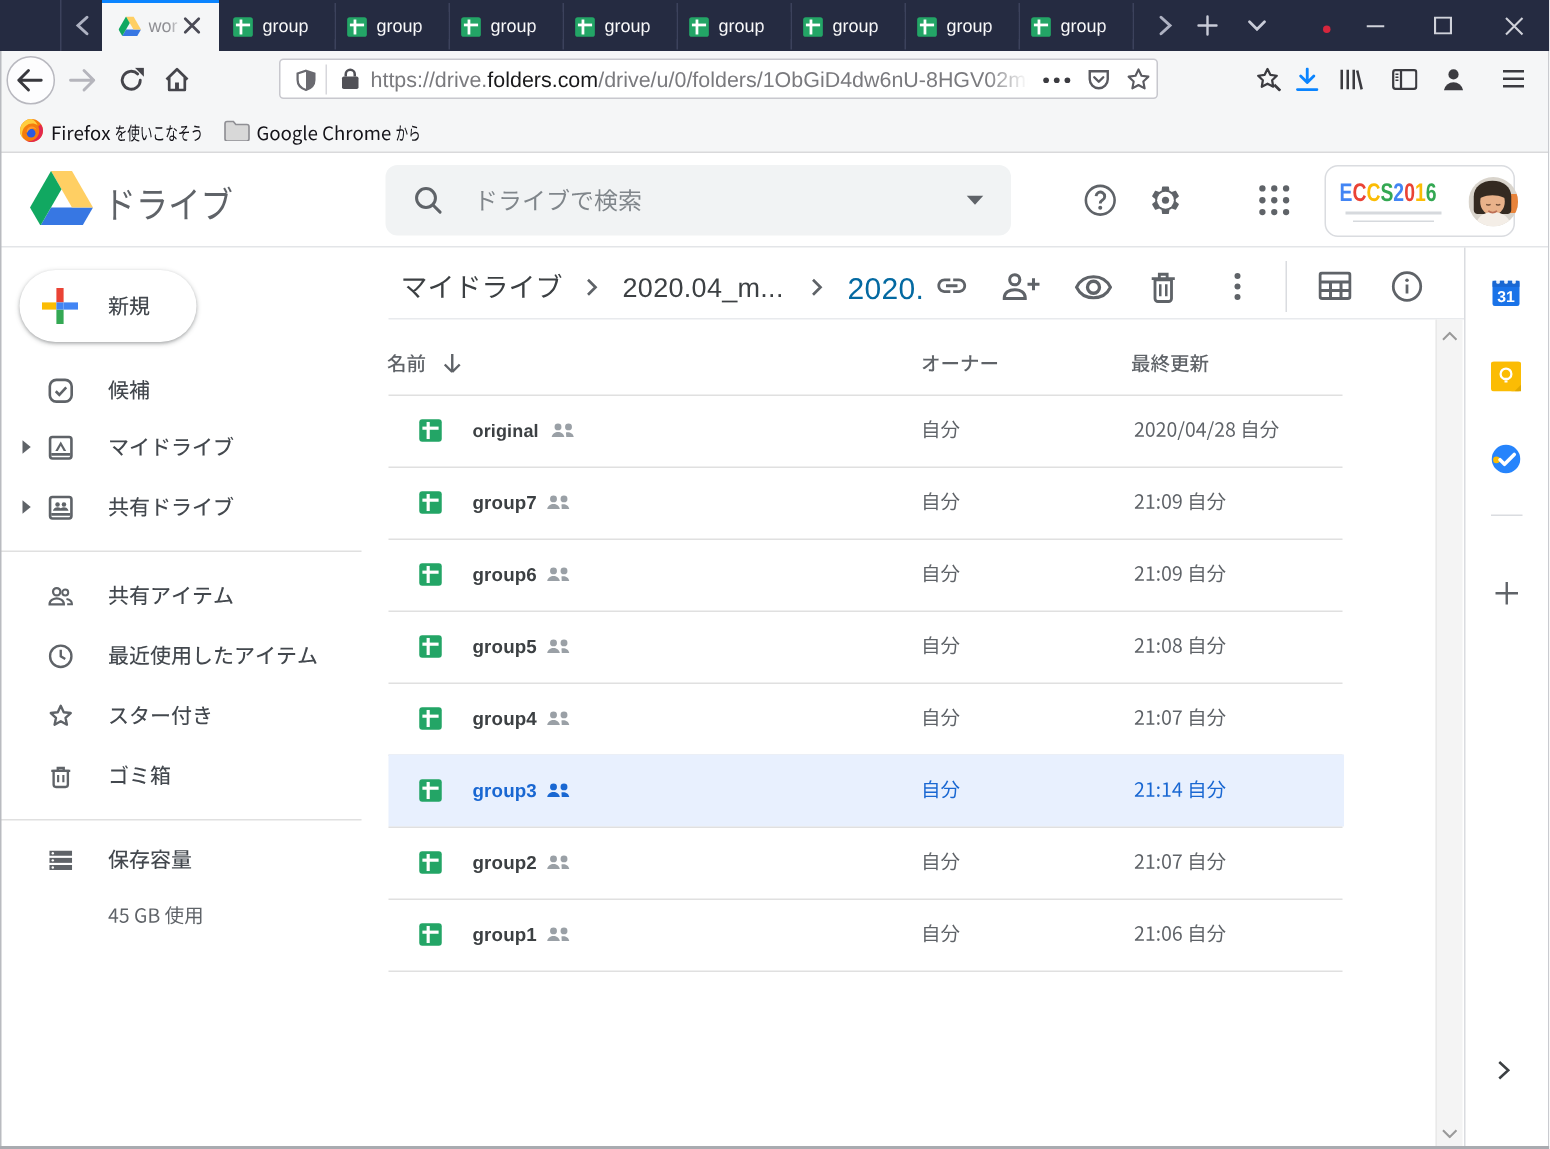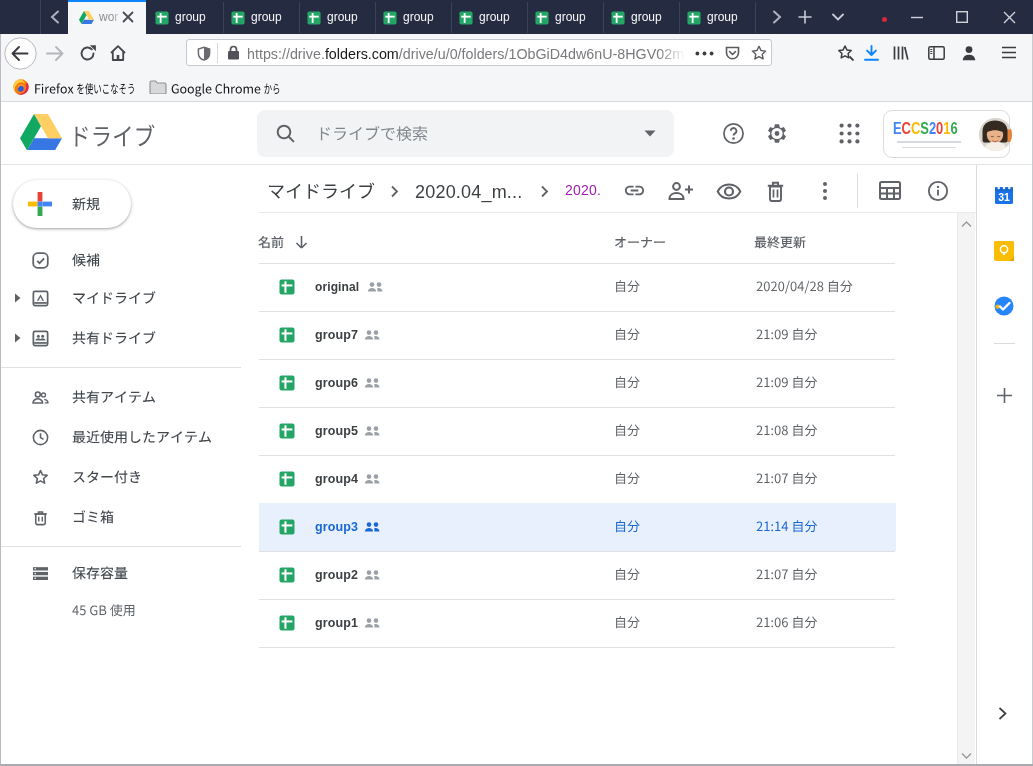--- a/index.html
+++ b/index.html
@@ -391,21 +391,21 @@
         <path transform="translate(0,20.9)" d="M16.7 -11.4Q16.6 -11.3 16.5 -11.1Q16.4 -11.0 16.3 -10.9Q15.8 -10.0 15.0 -9.1Q14.3 -8.1 13.4 -7.1Q12.5 -6.0 11.5 -5.0Q10.4 -4.0 9.2 -3.2L8.1 -4.2Q9.2 -4.9 10.2 -5.8Q11.1 -6.7 11.9 -7.6Q12.7 -8.5 13.3 -9.3Q13.9 -10.2 14.3 -10.8Q13.9 -10.8 13.2 -10.8Q12.6 -10.8 11.7 -10.8Q10.8 -10.8 9.8 -10.8Q8.8 -10.8 7.8 -10.8Q6.8 -10.8 6.0 -10.8Q5.1 -10.8 4.5 -10.8Q3.9 -10.8 3.7 -10.8Q3.3 -10.8 3.0 -10.8Q2.6 -10.8 2.3 -10.8Q2.0 -10.7 1.9 -10.7V-12.3Q2.1 -12.3 2.4 -12.3Q2.7 -12.2 3.1 -12.2Q3.4 -12.2 3.7 -12.2Q3.9 -12.2 4.5 -12.2Q5.1 -12.2 5.9 -12.2Q6.7 -12.2 7.7 -12.2Q8.7 -12.2 9.7 -12.2Q10.7 -12.2 11.7 -12.2Q12.6 -12.2 13.3 -12.2Q14.0 -12.2 14.4 -12.2Q15.2 -12.2 15.6 -12.3ZM8.2 -2.9Q7.8 -3.3 7.3 -3.8Q6.7 -4.3 6.1 -4.8Q5.5 -5.3 5.0 -5.7Q4.5 -6.2 4.1 -6.4L5.3 -7.4Q5.6 -7.1 6.1 -6.7Q6.6 -6.3 7.2 -5.8Q7.8 -5.3 8.4 -4.8Q9.0 -4.3 9.5 -3.8Q10.1 -3.2 10.7 -2.6Q11.3 -1.9 11.9 -1.3Q12.4 -0.7 12.8 -0.2L11.5 0.8Q11.2 0.3 10.6 -0.3Q10.1 -0.9 9.4 -1.6Q8.8 -2.3 8.2 -2.9Z M19.6 -6.5Q21.9 -7.1 23.9 -8.0Q25.9 -8.9 27.4 -9.9Q28.4 -10.4 29.2 -11.1Q30.1 -11.8 30.9 -12.6Q31.7 -13.3 32.3 -14.1L33.5 -13.0Q32.8 -12.2 31.9 -11.4Q31.0 -10.6 30.0 -9.9Q29.0 -9.2 28.0 -8.5Q27.0 -7.9 25.8 -7.3Q24.5 -6.7 23.1 -6.1Q21.7 -5.6 20.3 -5.1ZM27.1 -9.1 28.7 -9.6V-1.4Q28.7 -1.0 28.7 -0.7Q28.7 -0.3 28.7 0.1Q28.7 0.4 28.8 0.6H27.0Q27.0 0.4 27.1 0.1Q27.1 -0.3 27.1 -0.7Q27.1 -1.0 27.1 -1.4Z M47.8 -13.0Q48.0 -12.6 48.3 -12.2Q48.7 -11.7 48.9 -11.2Q49.2 -10.7 49.5 -10.2L48.4 -9.8Q48.2 -10.2 47.9 -10.7Q47.7 -11.2 47.4 -11.7Q47.1 -12.1 46.8 -12.5ZM50.0 -13.9Q50.2 -13.5 50.5 -13.1Q50.8 -12.6 51.2 -12.1Q51.5 -11.6 51.7 -11.2L50.7 -10.7Q50.4 -11.2 50.2 -11.6Q49.9 -12.1 49.6 -12.6Q49.3 -13.0 49.0 -13.4ZM41.5 -1.4Q41.5 -1.6 41.5 -2.4Q41.5 -3.1 41.5 -4.2Q41.5 -5.2 41.5 -6.4Q41.5 -7.6 41.5 -8.7Q41.5 -9.8 41.5 -10.6Q41.5 -11.4 41.5 -11.8Q41.5 -12.2 41.5 -12.7Q41.4 -13.3 41.4 -13.7H43.1Q43.1 -13.3 43.0 -12.8Q43.0 -12.2 43.0 -11.8Q43.0 -11.1 43.0 -10.1Q43.0 -9.2 43.0 -8.1Q43.0 -6.9 43.0 -5.9Q43.0 -4.8 43.0 -3.8Q43.0 -2.9 43.0 -2.2Q43.0 -1.6 43.0 -1.4Q43.0 -1.1 43.0 -0.7Q43.0 -0.3 43.1 0.1Q43.1 0.5 43.1 0.8H41.4Q41.4 0.3 41.5 -0.3Q41.5 -0.9 41.5 -1.4ZM42.7 -9.0Q43.6 -8.7 44.6 -8.3Q45.7 -8.0 46.8 -7.6Q47.9 -7.1 48.9 -6.7Q49.9 -6.3 50.7 -5.9L50.1 -4.4Q49.3 -4.8 48.3 -5.2Q47.4 -5.7 46.3 -6.1Q45.3 -6.5 44.4 -6.8Q43.4 -7.2 42.7 -7.4Z M58.2 -13.4Q58.5 -13.4 58.9 -13.3Q59.3 -13.3 59.8 -13.3Q60.1 -13.3 60.8 -13.3Q61.5 -13.3 62.4 -13.3Q63.3 -13.3 64.2 -13.3Q65.1 -13.3 65.8 -13.3Q66.5 -13.3 66.9 -13.3Q67.3 -13.3 67.7 -13.3Q68.2 -13.4 68.5 -13.4V-11.9Q68.2 -11.9 67.7 -12.0Q67.3 -12.0 66.8 -12.0Q66.5 -12.0 65.8 -12.0Q65.1 -12.0 64.2 -12.0Q63.3 -12.0 62.4 -12.0Q61.5 -12.0 60.8 -12.0Q60.1 -12.0 59.8 -12.0Q59.4 -12.0 58.9 -12.0Q58.5 -11.9 58.2 -11.9ZM69.8 -8.7Q69.7 -8.5 69.7 -8.4Q69.6 -8.2 69.6 -8.1Q69.2 -6.8 68.6 -5.5Q67.9 -4.1 66.9 -3.0Q65.5 -1.5 63.9 -0.6Q62.2 0.3 60.5 0.7L59.4 -0.5Q61.3 -0.9 62.9 -1.8Q64.6 -2.6 65.7 -3.8Q66.5 -4.7 67.1 -5.8Q67.6 -6.8 67.9 -7.8Q67.7 -7.8 67.1 -7.8Q66.6 -7.8 65.8 -7.8Q65.0 -7.8 64.1 -7.8Q63.2 -7.8 62.2 -7.8Q61.3 -7.8 60.5 -7.8Q59.7 -7.8 59.1 -7.8Q58.5 -7.8 58.3 -7.8Q58.0 -7.8 57.5 -7.8Q57.0 -7.8 56.5 -7.8V-9.3Q57.0 -9.2 57.5 -9.2Q57.9 -9.2 58.3 -9.2Q58.5 -9.2 59.1 -9.2Q59.6 -9.2 60.4 -9.2Q61.2 -9.2 62.1 -9.2Q63.0 -9.2 63.9 -9.2Q64.9 -9.2 65.7 -9.2Q66.5 -9.2 67.0 -9.2Q67.6 -9.2 67.8 -9.2Q68.1 -9.2 68.4 -9.2Q68.6 -9.2 68.8 -9.3Z M73.6 -6.5Q75.9 -7.1 77.9 -8.0Q79.9 -8.9 81.4 -9.9Q82.4 -10.4 83.2 -11.1Q84.1 -11.8 84.9 -12.6Q85.7 -13.3 86.3 -14.1L87.5 -13.0Q86.8 -12.2 85.9 -11.4Q85.0 -10.6 84.0 -9.9Q83.0 -9.2 82.0 -8.5Q81.0 -7.9 79.8 -7.3Q78.5 -6.7 77.1 -6.1Q75.7 -5.6 74.3 -5.1ZM81.1 -9.1 82.7 -9.6V-1.4Q82.7 -1.0 82.7 -0.7Q82.7 -0.3 82.7 0.1Q82.7 0.4 82.8 0.6H81.0Q81.0 0.4 81.1 0.1Q81.1 -0.3 81.1 -0.7Q81.1 -1.0 81.1 -1.4Z M103.6 -15.0Q103.8 -14.7 104.1 -14.2Q104.4 -13.8 104.6 -13.4Q104.9 -12.9 105.0 -12.6L104.0 -12.1Q103.9 -12.5 103.6 -12.9Q103.4 -13.4 103.1 -13.8Q102.8 -14.2 102.6 -14.6ZM105.9 -15.4Q106.1 -15.1 106.4 -14.7Q106.7 -14.3 106.9 -13.8Q107.2 -13.4 107.4 -13.0L106.4 -12.6Q106.1 -13.2 105.7 -13.9Q105.3 -14.5 104.9 -15.0ZM105.2 -11.7Q105.1 -11.5 105.1 -11.3Q105.0 -11.1 105.0 -10.8Q104.8 -10.1 104.6 -9.2Q104.3 -8.4 104.0 -7.5Q103.7 -6.6 103.2 -5.7Q102.8 -4.9 102.3 -4.2Q101.4 -3.1 100.4 -2.2Q99.4 -1.3 98.1 -0.6Q96.8 0.1 95.2 0.6L94.0 -0.7Q95.7 -1.2 97.0 -1.8Q98.3 -2.4 99.3 -3.3Q100.2 -4.1 101.0 -5.0Q101.6 -5.9 102.1 -6.9Q102.6 -7.9 102.9 -9.0Q103.2 -10.0 103.3 -10.9Q103.1 -10.9 102.4 -10.9Q101.7 -10.9 100.7 -10.9Q99.8 -10.9 98.7 -10.9Q97.7 -10.9 96.7 -10.9Q95.8 -10.9 95.1 -10.9Q94.4 -10.9 94.1 -10.9Q93.6 -10.9 93.1 -10.9Q92.7 -10.9 92.3 -10.9V-12.4Q92.6 -12.4 92.9 -12.4Q93.2 -12.4 93.5 -12.3Q93.9 -12.3 94.1 -12.3Q94.4 -12.3 94.9 -12.3Q95.5 -12.3 96.2 -12.3Q97.0 -12.3 97.9 -12.3Q98.7 -12.3 99.6 -12.3Q100.5 -12.3 101.2 -12.3Q102.0 -12.3 102.5 -12.3Q103.0 -12.3 103.2 -12.3Q103.4 -12.3 103.6 -12.3Q103.9 -12.4 104.1 -12.4Z" fill="#3c4043"></path>
       </svg>
     </div>
 <svg class="a" style="left:390px;top:185px" width="9" height="13" viewBox="0 0 9 13">
       <path d="M2 1.5l5 5-5 5" stroke="#5f6368" stroke-width="1.8" fill="none"></path>
     </svg>
 <div class="a" style="left:415px;top:182px;font-size:18px;color:#3c4043;letter-spacing:.2px">2020.04_m...</div>
 <svg class="a" style="left:540px;top:185px" width="9" height="13" viewBox="0 0 9 13">
       <path d="M2 1.5l5 5-5 5" stroke="#5f6368" stroke-width="1.8" fill="none"></path>
     </svg>
-<div class="a" style="left:565px;top:182px;font-size:14px;color:#a21caf;letter-spacing:.2px">2020.</div>
+<div class="a" style="left:565px;top:182px;font-size:20px;color:#0369a1;letter-spacing:.2px">2020.</div>
 <svg class="a" style="left:623px;top:179px" width="23" height="23" viewBox="0 0 24 24">
       <path fill="#5f6368" d="M3.9 12c0-1.71 1.39-3.1 3.1-3.1h4V7H7c-2.76 0-5 2.24-5 5s2.24 5 5 5h4v-1.9H7c-1.71 0-3.1-1.39-3.1-3.1zM8 13h8v-2H8v2zm9-6h-4v1.9h4c1.71 0 3.1 1.39 3.1 3.1s-1.39 3.1-3.1 3.1h-4V17h4c2.76 0 5-2.24 5-5s-2.24-5-5-5z"></path>
     </svg>
 <svg class="a" style="left:666px;top:180px" width="28" height="21" viewBox="0 0 28 21">
       <circle cx="10.5" cy="6.5" r="3.4" fill="none" stroke="#5f6368" stroke-width="2"></circle>
       <path d="M3.5 18.6c0-3.5 3.2-5.5 7-5.5s7 2 7 5.5v.4h-14z" fill="none" stroke="#5f6368" stroke-width="2"></path>
       <path d="M23 5.5v8M19 9.5h8" stroke="#5f6368" stroke-width="2"></path>
     </svg>
 <svg class="a" style="left:716px;top:183px" width="26" height="17" viewBox="0 0 26 17">
       <path d="M13 1.5C7.6 1.5 3.6 4.6 1.7 8.5 3.6 12.4 7.6 15.5 13 15.5s9.4-3.1 11.3-7C22.4 4.6 18.4 1.5 13 1.5z" fill="none" stroke="#5f6368" stroke-width="2"></path>

